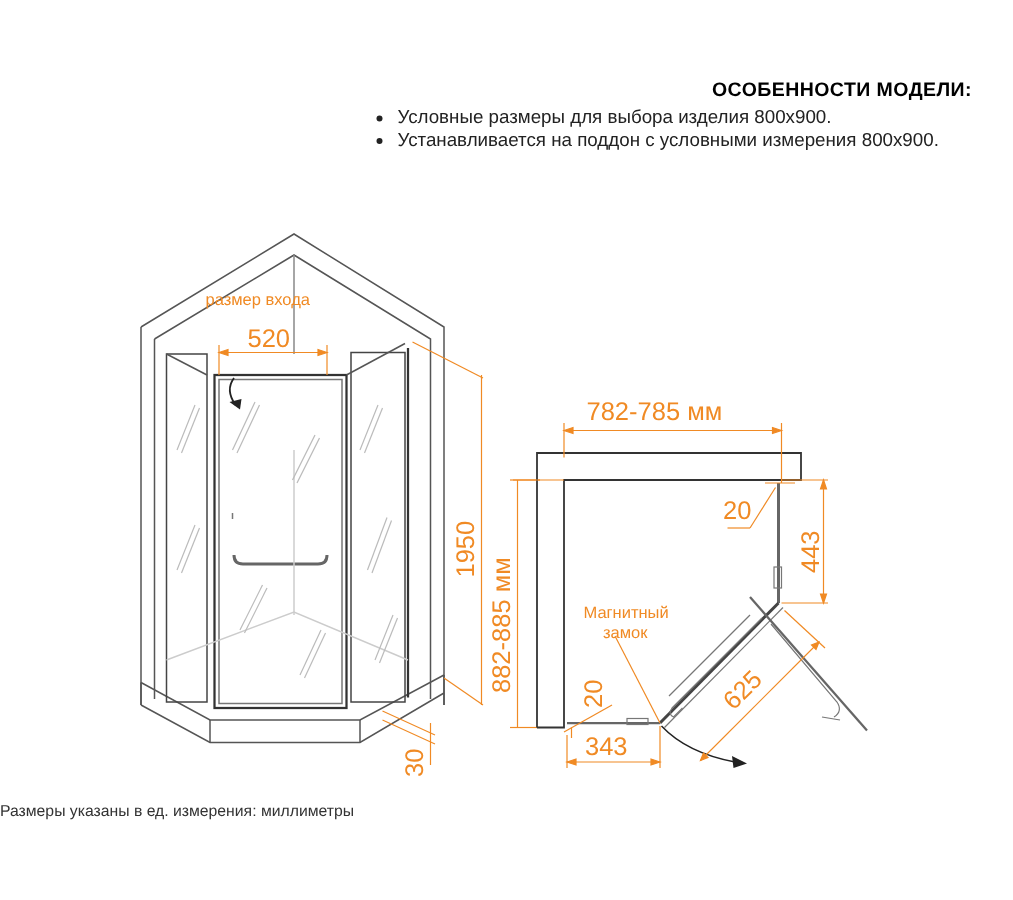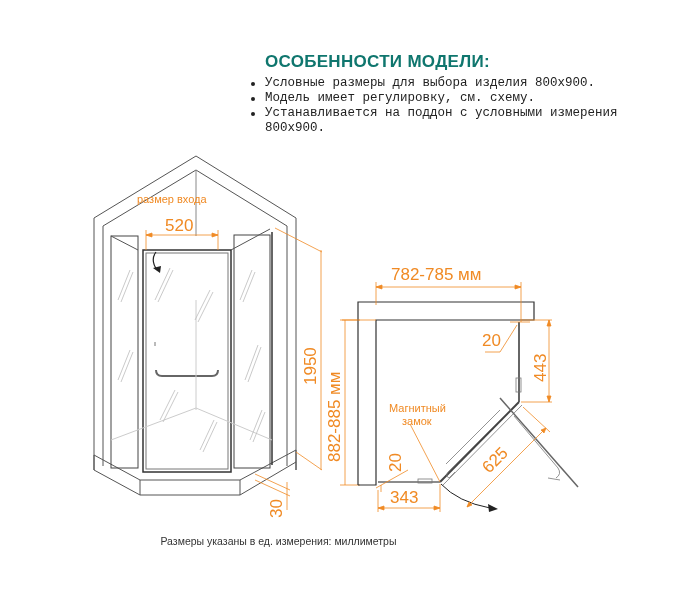--- a/index.html
+++ b/index.html
@@ -1,38 +1,37 @@
 <!DOCTYPE html>
 <html><head>
   <meta charset="utf-8">
   <style>
     html, body { margin: 0; padding: 0; background: #ffffff; }
     body { width: 675px; height: 600px; position: relative; overflow: hidden;
            font-family: "Liberation Sans", "DejaVu Sans", sans-serif; }
     .features { position: absolute; left: 248px; top: 52px; width: 400px; }
-    .features-title { color: #0f766e; font-weight: bold; font-size: 17px; letter-spacing: 0.3px;
-                      margin: 0 0 4px 17px; }
-    .features ul { margin: 0; padding: 0; list-style: none; font-family: Liberation Mono, monospace; }
+    .features-title { color: #000000; font-weight: bold; font-size: 13px; letter-spacing: 0.3px;
+                      margin: 0 0 4px 17px; text-align: right; }
+    .features ul { margin: 0; padding: 0; list-style: none; }
     .features li { position: relative; padding-left: 17px; font-size: 12.5px; color: #222;
                    line-height: 15px; }
     .features li::before { content: ""; position: absolute; left: 3px; top: 6px; width: 4px; height: 4px;
                            background: #222; border-radius: 50%; }
     svg.diagram { position: absolute; left: 0; top: 0; }
-    .note { position: absolute; left: 0; width: 557px; top: 535px; text-align: center;
+    .note { position: absolute; left: 0; width: 557px; top: 535px; text-align: left;
             font-size: 10.5px; color: #333; }
     .dim { fill: #F08A24; font-family: "Liberation Sans", "DejaVu Sans", sans-serif; }
   </style>
 </head>
 <body>
 
 <div class="features">
   <div class="features-title">ОСОБЕННОСТИ МОДЕЛИ:</div>
   <ul>
     <li>Условные размеры для выбора изделия 800х900.</li>
-    <li>Модель имеет регулировку, см. схему.</li>
     <li>Устанавливается на поддон с условными измерения 800х900.</li>
   </ul>
 </div>
 
 <svg class="diagram" width="675" height="600" viewBox="0 0 675 600">
 
   <g fill="none" stroke="#555" stroke-width="1">
 
     <polyline points="94,218 196,156 296,218 296,470"></polyline>
     <polyline points="94,218 94,470"></polyline>

